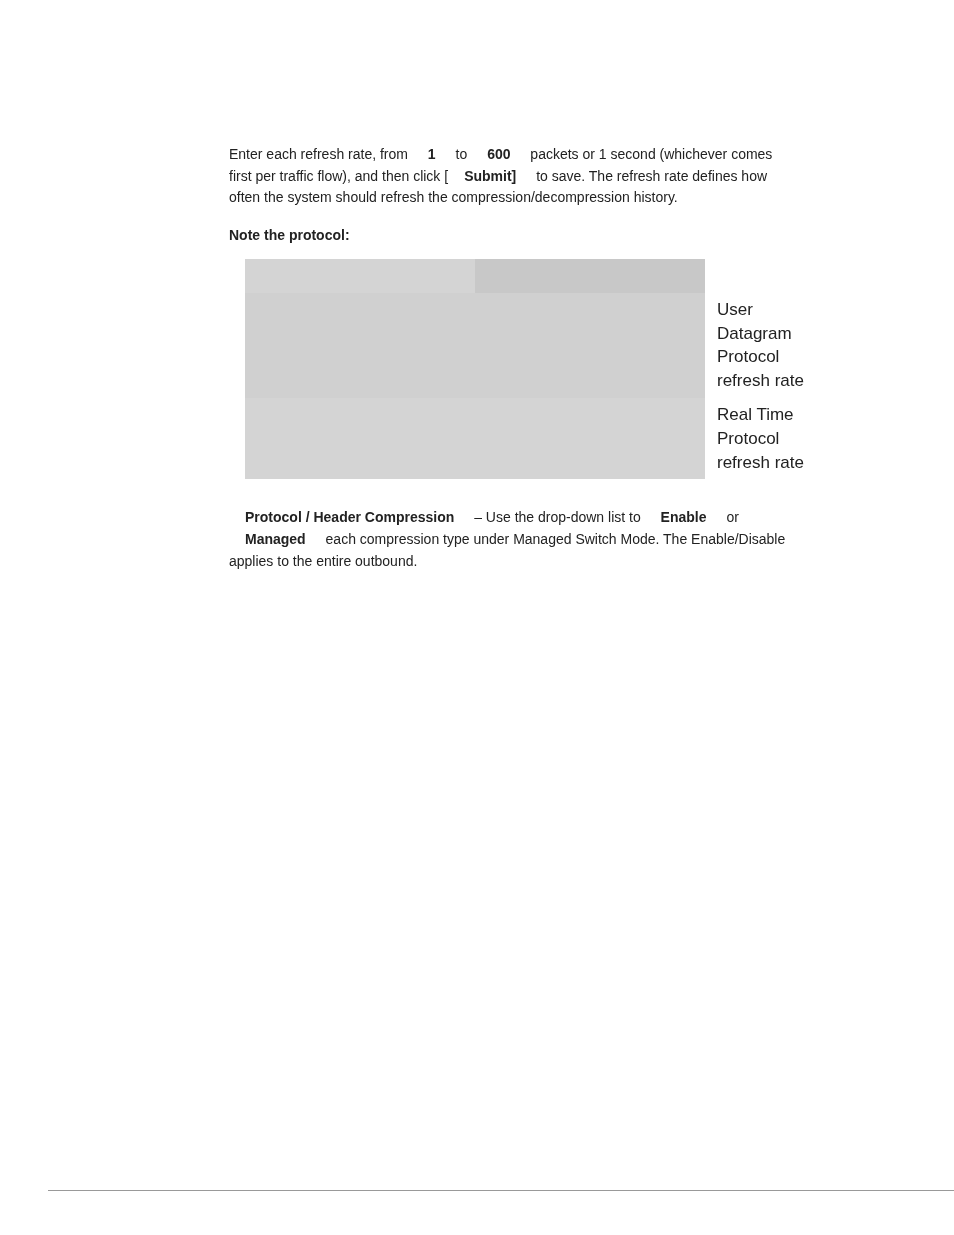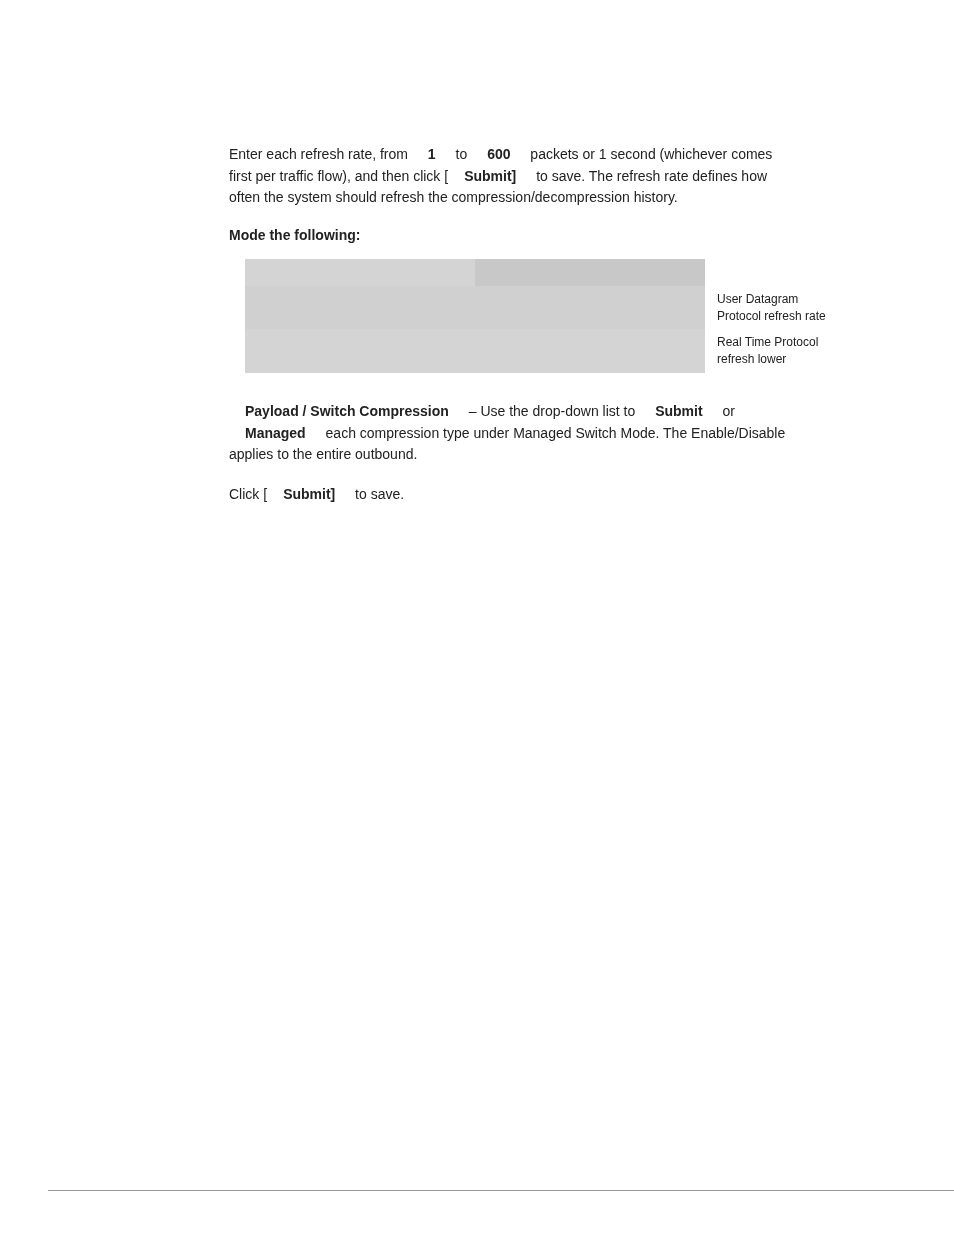--- a/index.html
+++ b/index.html
@@ -44,21 +44,21 @@
       width: 100%;
     }
 
     .table-container table {
       border-collapse: collapse;
       width: 100%;
     }
 
     .table-container table tr td {
       padding: 5px 8px;
-      font-size: 12px;
+      font-size: 17px;
       vertical-align: middle;
       line-height: 1.4;
     }
 
     .table-container table tr td.cell-input {
       background: #d4d4d4;
       width: 230px;
       height: 26px;
     }
 
@@ -107,48 +107,45 @@
 
 <div class="page-content">
 
   <p class="paragraph">
     Enter each refresh rate, from <b>1</b> to <b>600</b> packets or 1 second (whichever comes first per traffic
     flow), and then click [<b>Submit]</b> to save. The refresh rate defines how often the system should
     refresh the compression/decompression history.
   </p>
 
 
-  <p class="note-label">Mode the following:</p>
+  <p class="note-label">Note the protocol:</p>
 
   <div class="table-container">
     <table>
       <tbody>
         <tr>
           <td class="cell-header">&nbsp;</td>
           <td class="cell-header-right">&nbsp;</td>
           <td class="cell-label"></td>
         </tr>
         <tr>
           <td class="cell-input">&nbsp;</td>
           <td class="cell-input">&nbsp;</td>
           <td class="cell-label">User Datagram Protocol refresh rate</td>
         </tr>
         <tr>
           <td class="cell-input">&nbsp;</td>
           <td class="cell-input">&nbsp;</td>
-          <td class="cell-label">Real Time Protocol refresh lower</td>
+          <td class="cell-label">Real Time Protocol refresh rate</td>
         </tr>
       </tbody>
     </table>
   </div>
 
   <p class="payload-section">
-    <b>Payload / Switch Compression</b> – Use the drop-down list to <b>Submit</b> or <b>Managed</b> each compression
+    <b>Protocol / Header Compression</b> – Use the drop-down list to <b>Enable</b> or <b>Managed</b> each compression
     type under Managed Switch Mode. The Enable/Disable applies to the entire outbound.
   </p>
 
-  <p class="click-section">
-    Click [<b>Submit]</b> to save.
-  </p>
 
 </div>
 
 <div class="bottom-line"></div>
 
 </body></html>

